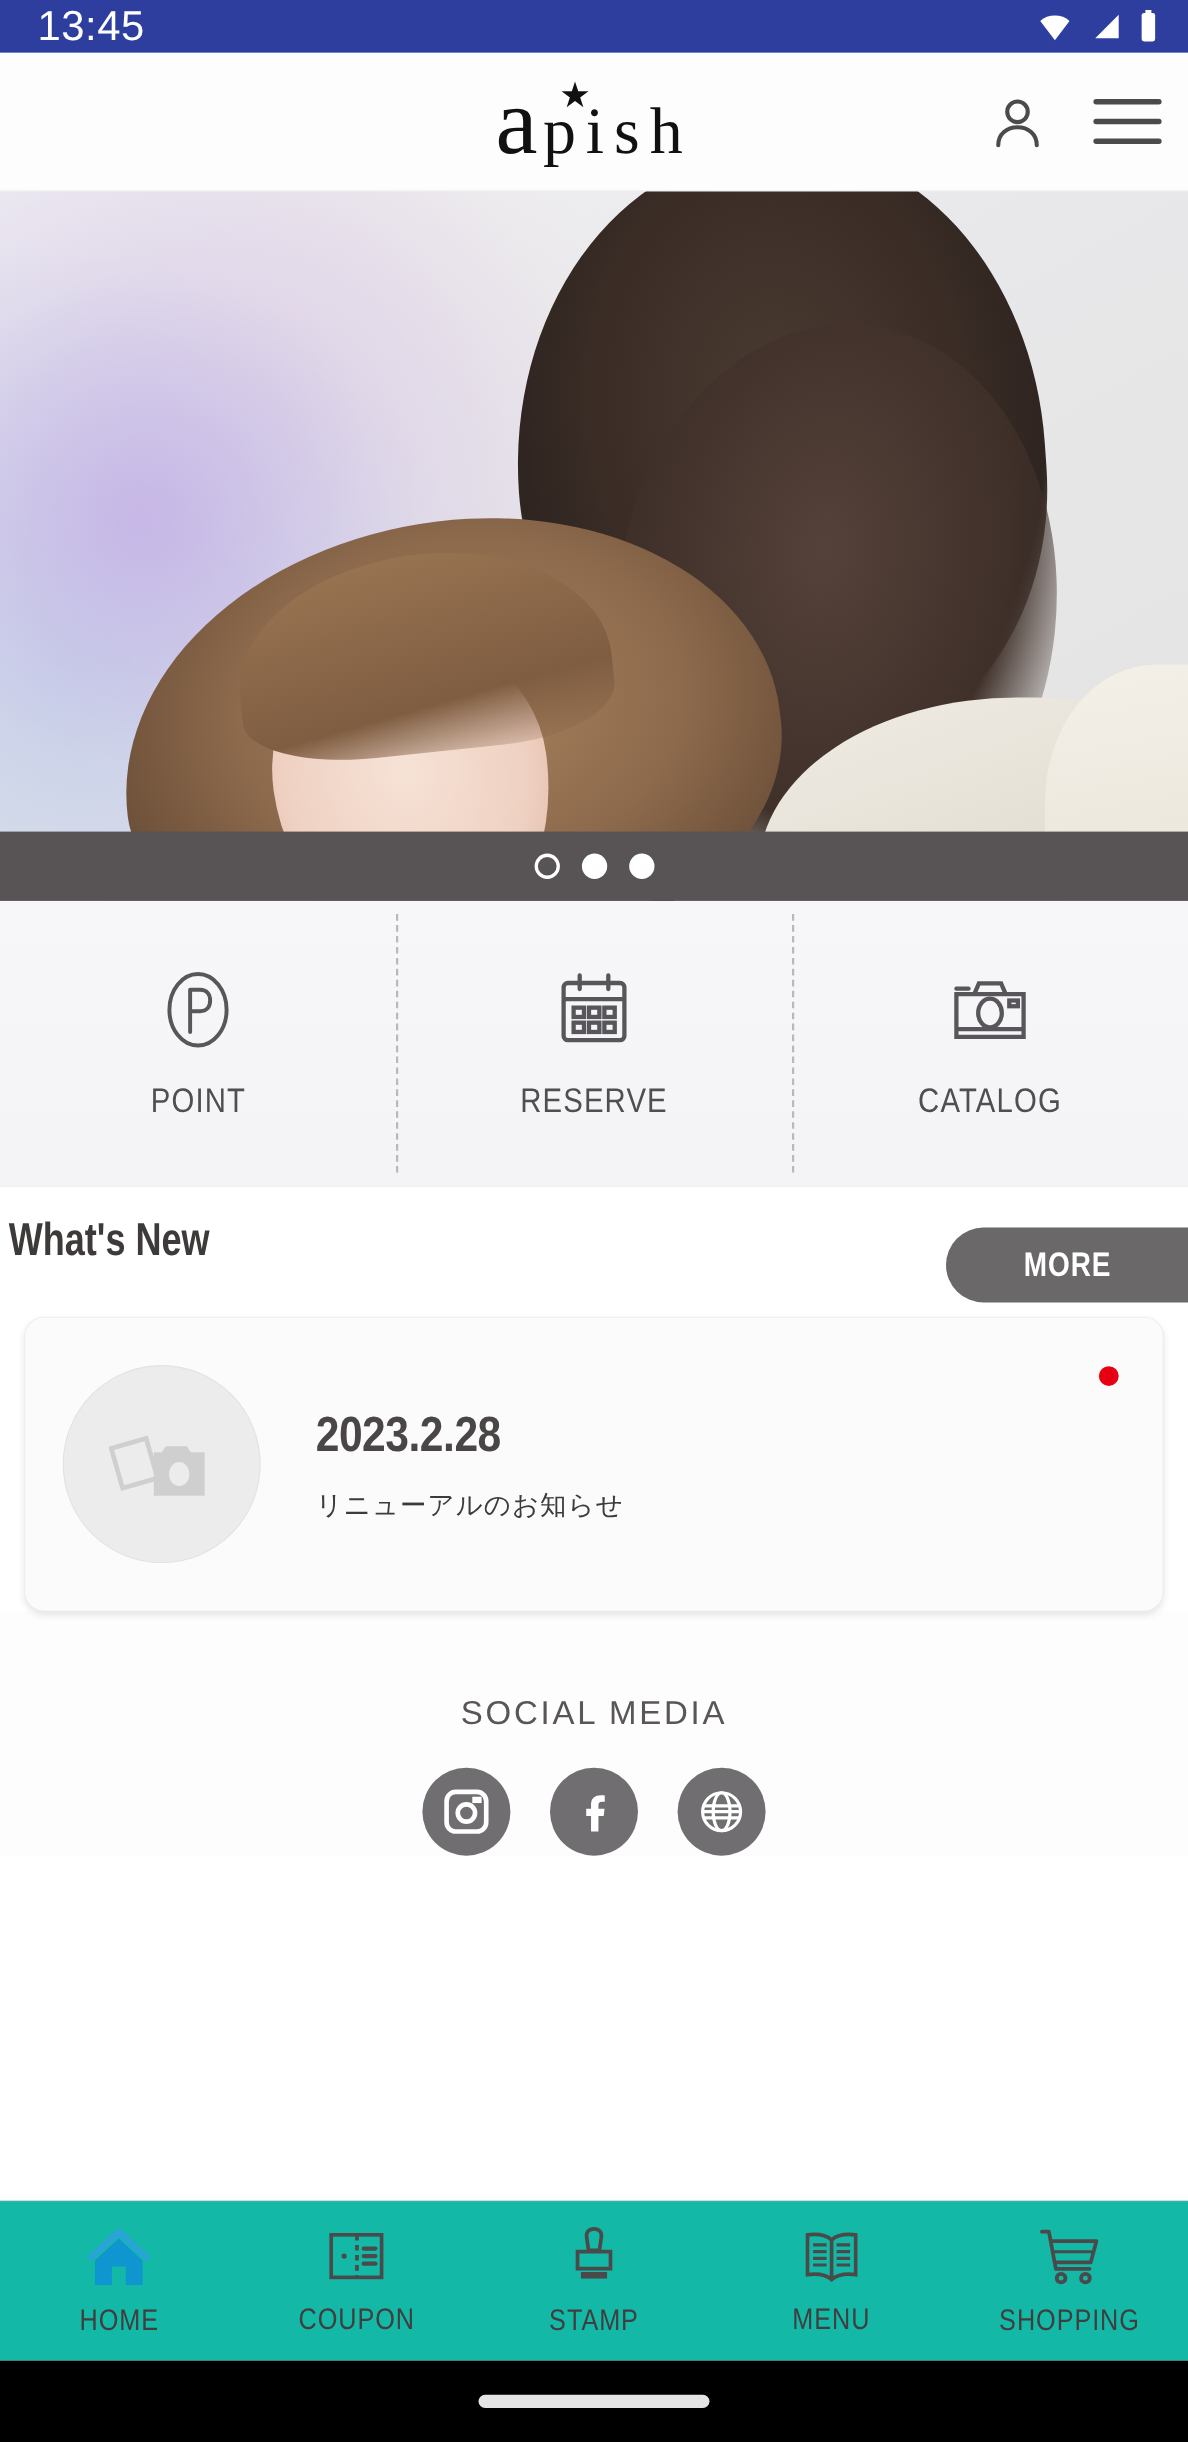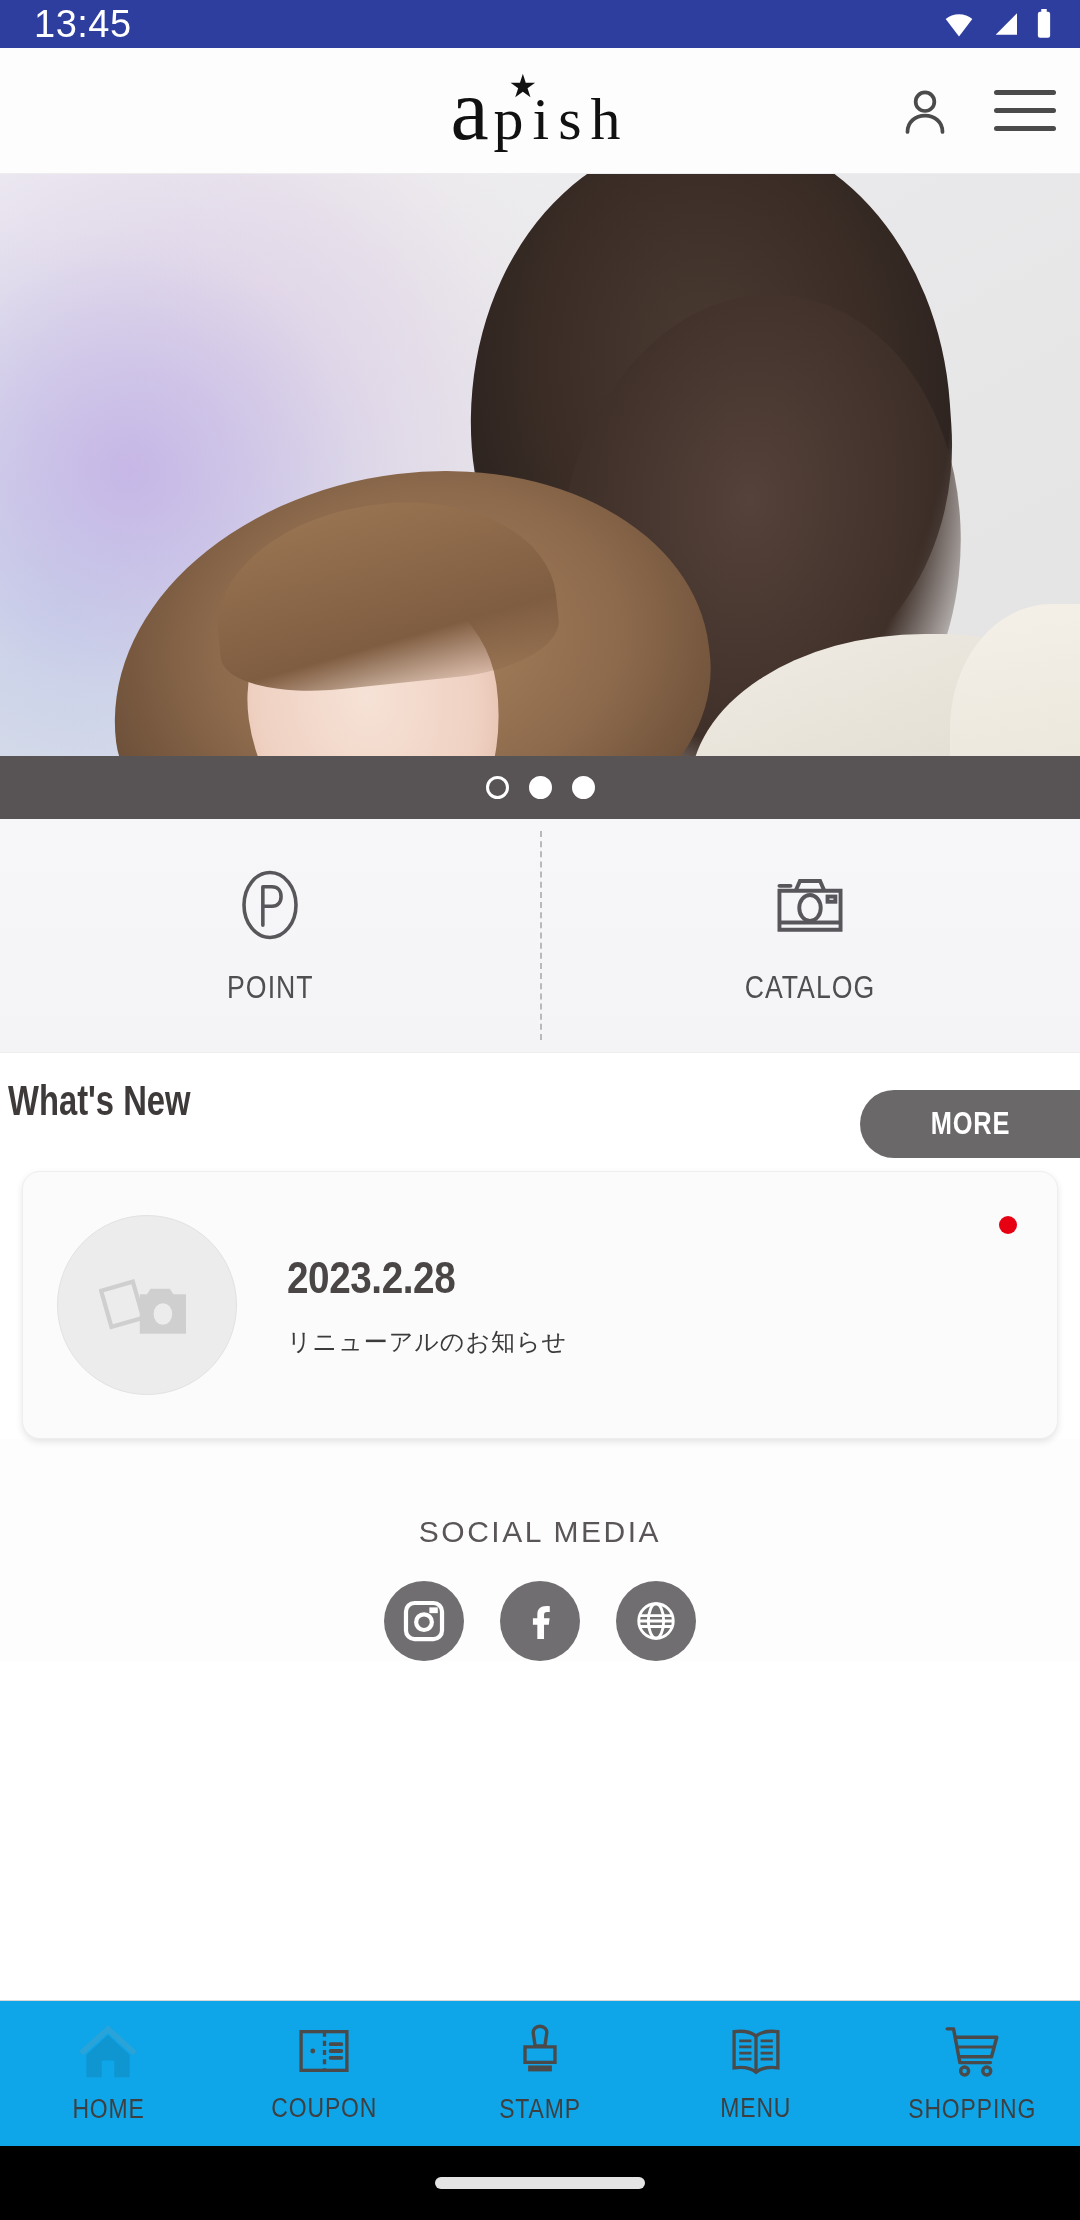--- a/index.html
+++ b/index.html
@@ -111,21 +111,21 @@
 
   .hero-dots {
     position:absolute; left:0; right:0; bottom:0; height:63px;
     background:#585355; display:flex; align-items:center; justify-content:center; gap:20px;
   }
   .dot { width:23px; height:23px; border-radius:50%; border:3px solid #ffffff; background:transparent; }
   .dot.filled { background:#ffffff; }
 
   
   .quick {
-    height:234px; display:flex; align-items:stretch;
+    height:260px; display:flex; align-items:stretch;
     background:linear-gradient(180deg,#f7f7f9 0%, #f4f4f6 100%);
     border-bottom:1px solid #eeeeee;
   }
   .quick-cell {
     flex:1; display:flex; flex-direction:column; align-items:center; justify-content:center;
     position:relative; gap:26px;
   }
   .quick-cell + .quick-cell::before {
     content:""; position:absolute; left:0; top:12px; bottom:12px;
     border-left:2px dashed #b9b9b9;
@@ -181,21 +181,21 @@
   .social-icons { display:flex; gap:36px; margin-top:32px; }
   .social-circle {
     width:80px; height:80px; border-radius:50%; background:#706e71;
     display:flex; align-items:center; justify-content:center;
   }
   .filler { flex:1; background:#fdfdfd; }
 
   
   .bottomnav {
     position:absolute; left:0; right:0; bottom:74px; height:146px;
-    background:#0ea5e9; border-top:1px solid #d8d8d8;
+    background:#14b8a6; border-top:1px solid #d8d8d8;
     display:flex; align-items:center;
   }
   .nav-cell {
     flex:1; display:flex; flex-direction:column; align-items:center; justify-content:center; gap:14px;
   }
   .nav-label {
     font-size:27px; color:#3f3f3f; letter-spacing:1px;
     font-family:"Liberation Sans Narrow","Liberation Sans", sans-serif;
     transform:scaleX(.85);
   }
@@ -272,20 +272,34 @@
   <div class="quick">
 
     <div class="quick-cell">
       <svg width="78" height="78" viewBox="0 0 24 24" fill="none" stroke="#58565a" stroke-width="1.1">
         <ellipse cx="12" cy="12" rx="8" ry="10"></ellipse>
         <path d="M9.8 18.2 L9.8 6.4 L12.6 6.4 C14.4 6.4 15.4 7.6 15.4 9.4 C15.4 11.2 14.4 12.4 12.6 12.4 L9.8 12.4" stroke-linecap="round" stroke-linejoin="round"></path>
       </svg>
       <div class="quick-label">POINT</div>
     </div>
 
+    <div class="quick-cell">
+      <svg width="78" height="78" viewBox="0 0 24 24" fill="none" stroke="#58565a" stroke-width="1.2">
+        <rect x="3.5" y="4.5" width="17" height="16" rx="1.2"></rect>
+        <path d="M3.5 9 L20.5 9"></path>
+        <path d="M8 2.4 L8 6.2 M16 2.4 L16 6.2" stroke-linecap="round"></path>
+        <rect x="6.3" y="11.4" width="2.9" height="2.6"></rect>
+        <rect x="10.6" y="11.4" width="2.9" height="2.6"></rect>
+        <rect x="14.9" y="11.4" width="2.9" height="2.6"></rect>
+        <rect x="6.3" y="15.6" width="2.9" height="2.6"></rect>
+        <rect x="10.6" y="15.6" width="2.9" height="2.6"></rect>
+        <rect x="14.9" y="15.6" width="2.9" height="2.6"></rect>
+      </svg>
+      <div class="quick-label">RESERVE</div>
+    </div>
 
     <div class="quick-cell">
       <svg width="78" height="78" viewBox="0 0 24 24" fill="none" stroke="#58565a" stroke-width="1.2">
         <path d="M2.6 7.6 L21.4 7.6 L21.4 19.6 L2.6 19.6 Z"></path>
         <path d="M7.6 7.6 L8.9 4.6 L15.1 4.6 L16.4 7.6"></path>
         <ellipse cx="12" cy="12.9" rx="3.3" ry="4"></ellipse>
         <path d="M2.6 17.4 L21.4 17.4"></path>
         <rect x="17.4" y="9.4" width="2.4" height="1.6"></rect>
         <path d="M2.6 6.1 L6 6.1" stroke-linecap="round"></path>
       </svg>

